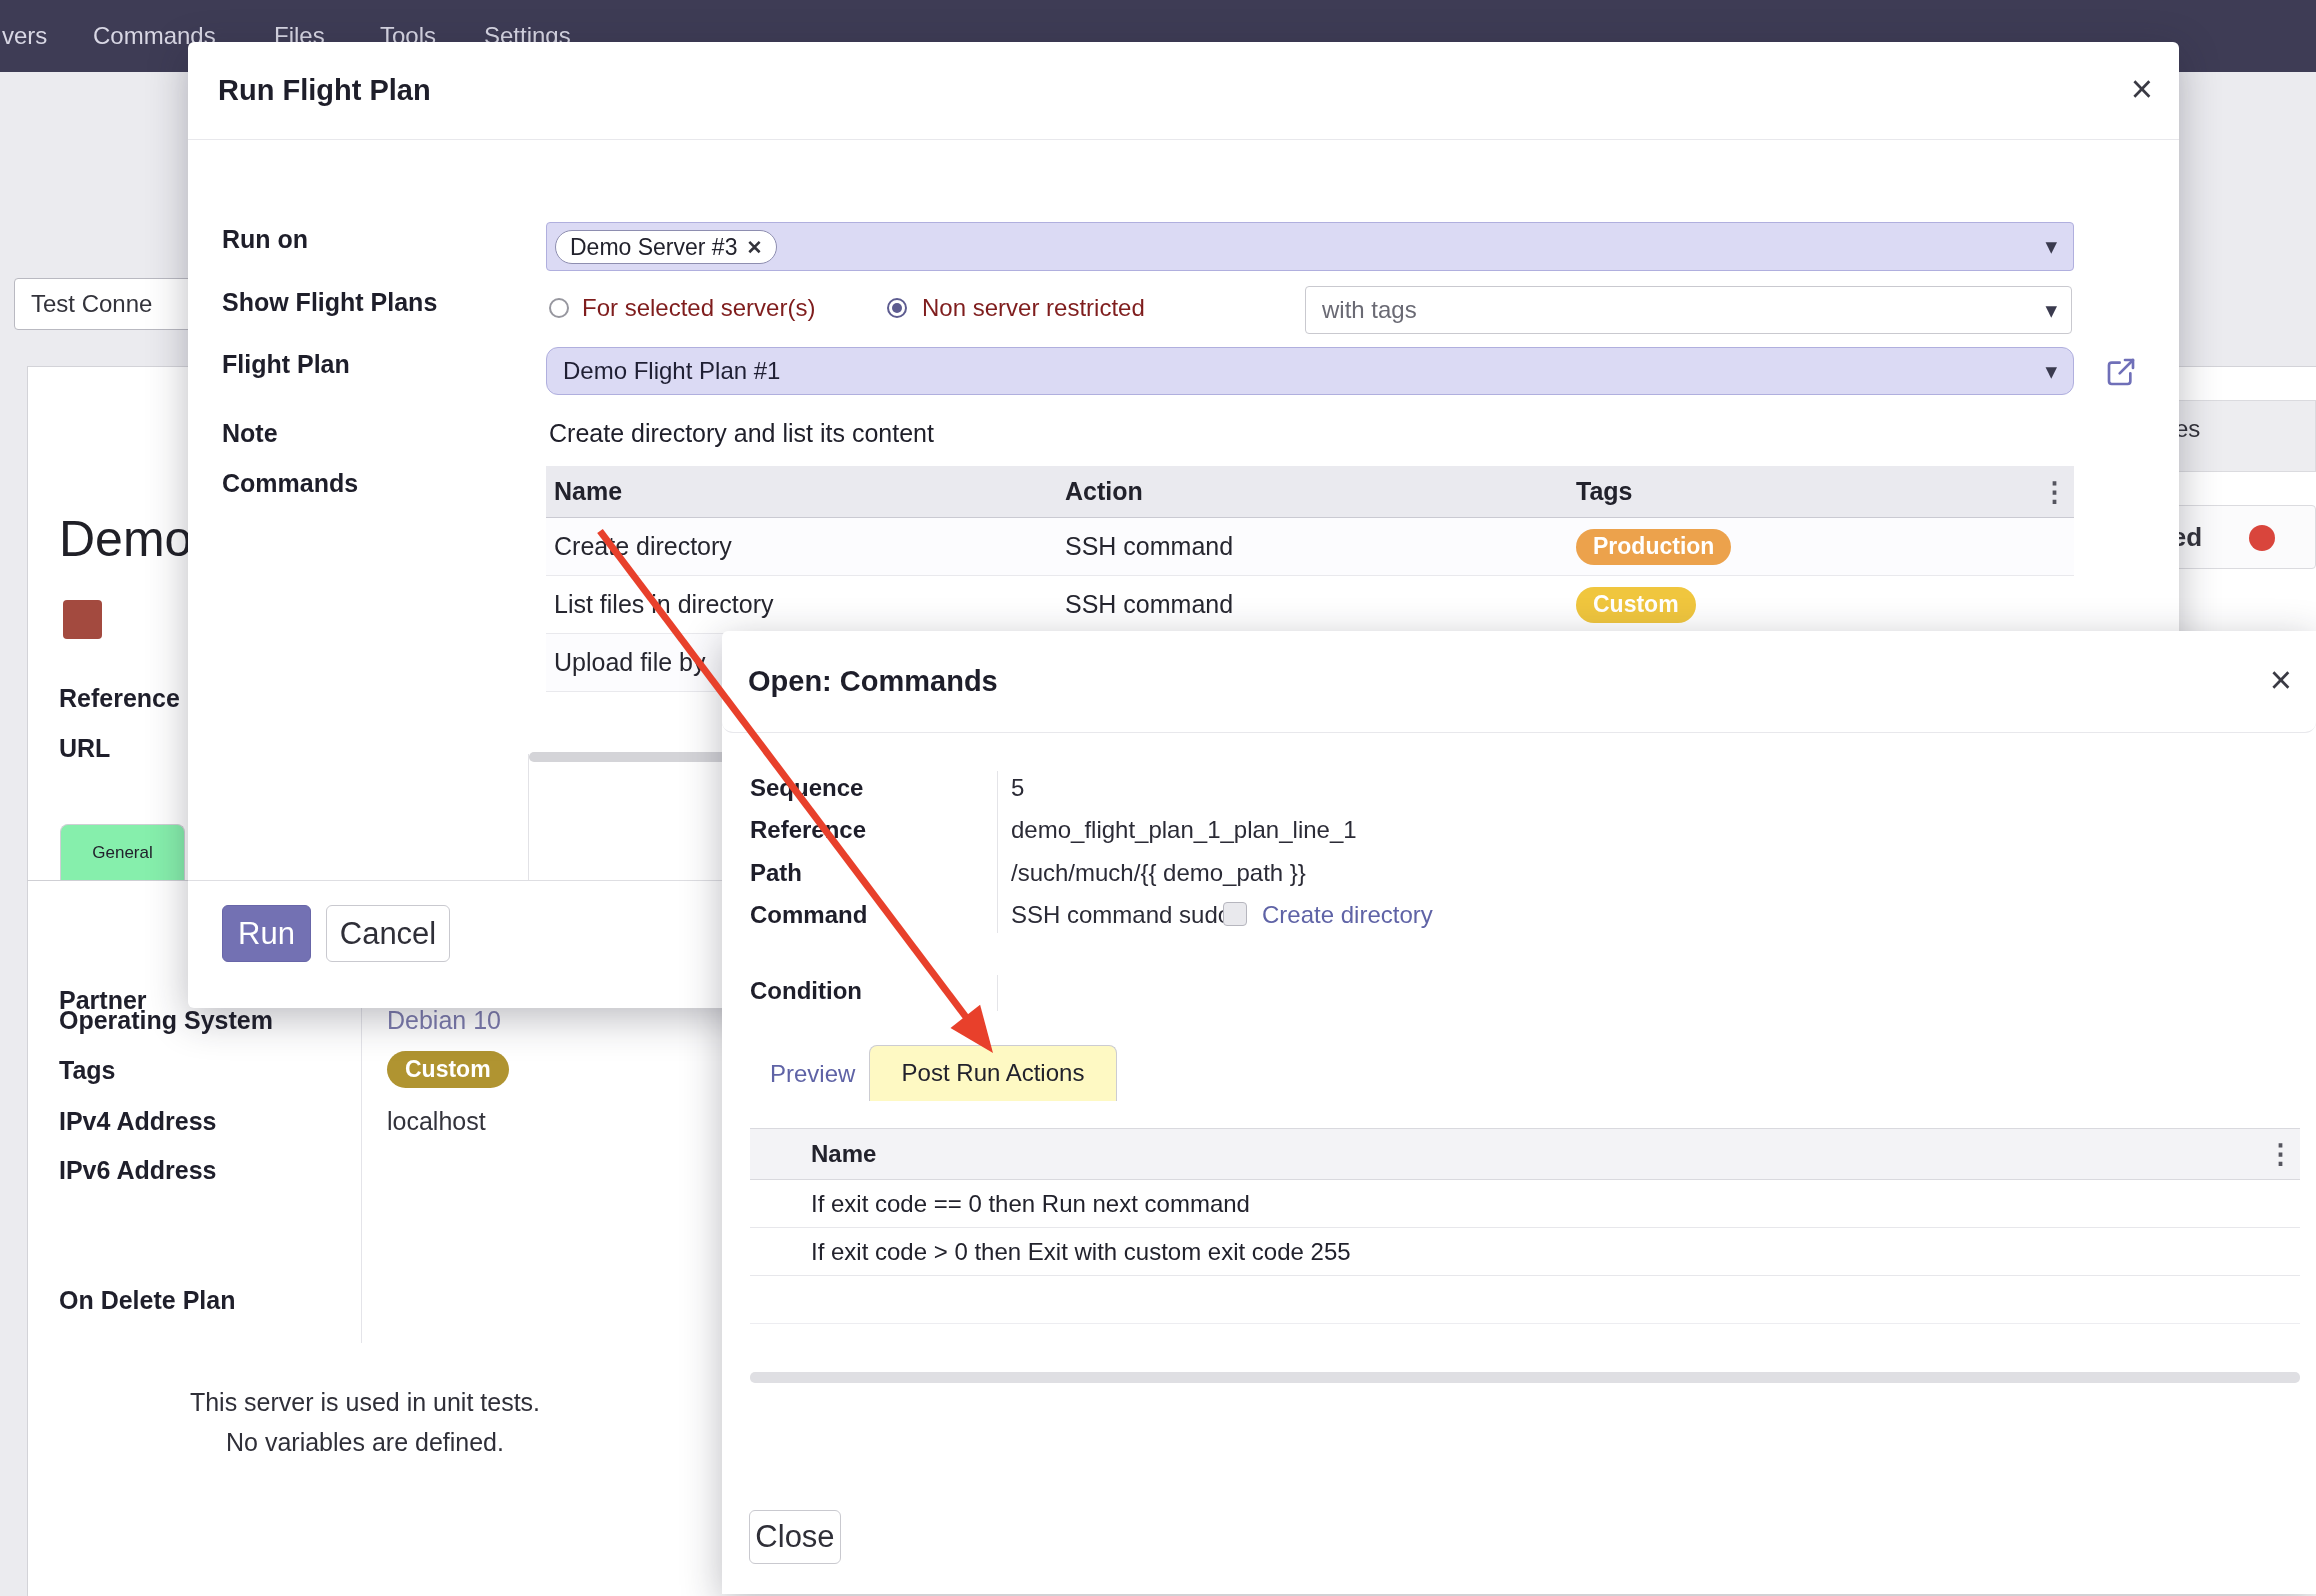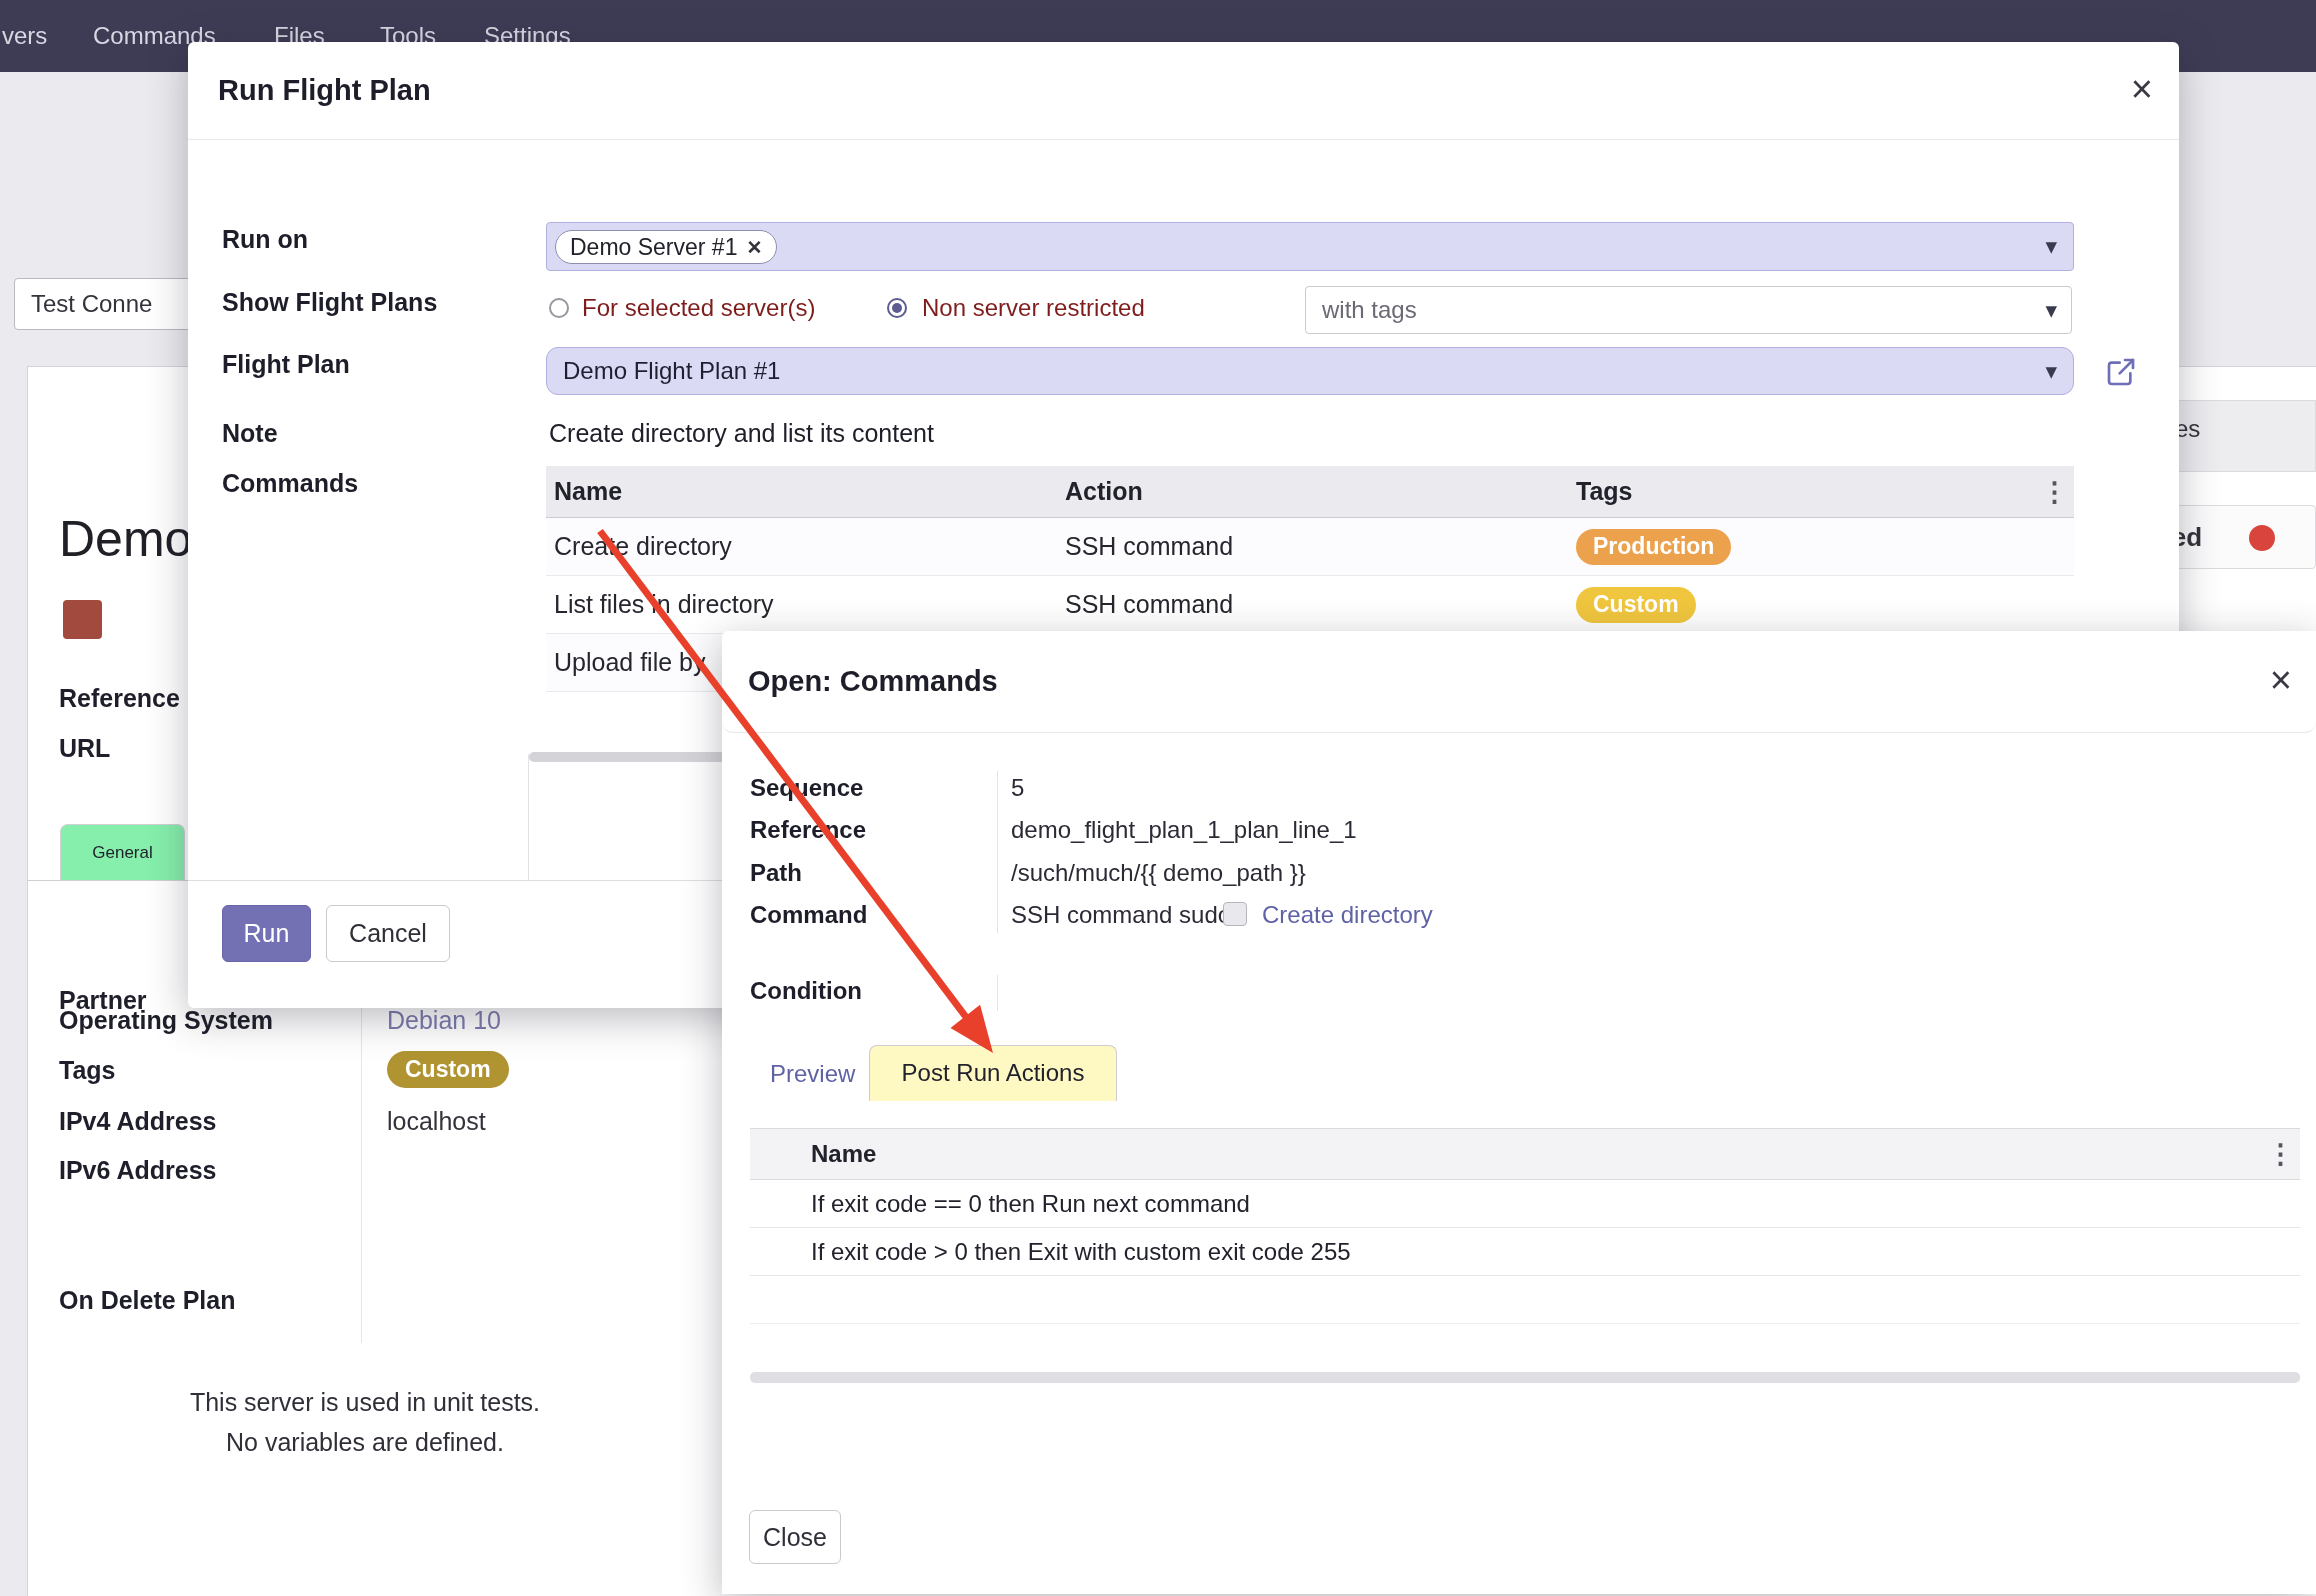--- a/index.html
+++ b/index.html
@@ -93,21 +93,21 @@
   .t1-row { position:relative; height:58px; display:flex; align-items:center; border-bottom:1px solid #E9E9ED;
            font-size:25px; color:#26262F; }
   .t1-row.odd { background:#FCFCFE; }
   .pill { height:36px; border-radius:18px; padding:0 17px; display:inline-flex; align-items:center;
            color:#fff; font-size:23px; font-weight:bold; }
   .pill-production { background:#ECA24C; }
   .pill-custom { background:#F0C63E; }
   .t1-scrollbar { position:absolute; left:341px; top:710px; width:233px; height:10px; background:#D4D4D8; border-radius:5px; }
   .m1-vline { position:absolute; left:340px; top:712px; height:126px; border-left:1px solid #E2E2E6; }
   .m1-footer-line { position:absolute; left:0; top:838px; width:100%; border-top:1px solid #DEDEE2; }
-  .btn { border-radius:6px; font-size:25px; font-family:"Liberation Sans", sans-serif; cursor:pointer;
+  .btn { border-radius:6px; font-size:31px; font-family:"Liberation Sans", sans-serif; cursor:pointer;
            display:inline-flex; align-items:center; justify-content:center; }
   .btn-run { position:absolute; left:34px; top:863px; width:89px; height:57px; background:#7371B3; color:#fff; border:1px solid #6866A8; }
   .btn-cancel { position:absolute; left:138px; top:863px; width:124px; height:57px; background:#fff; color:#2F2F38; border:1px solid #C9C9CF; }
 
   
   .modal-commands { left:722px; top:631px; width:1594px; height:963px; z-index:20; border-radius:6px 0 0 0; }
   .m2-header { position:absolute; left:0; top:0; width:100%; height:102px; border-bottom:1px solid #E8E8EC;border-radius:11px; }
   .m2-title { position:absolute; left:26px; top:0; line-height:100px; font-size:29px; font-weight:bold; color:#1E1E2A; }
   .m2-close { right:24px; top:30px; }
   .m2-label { position:absolute; left:28px; font-size:24px; font-weight:bold; color:#1E1E2A; }
@@ -194,21 +194,21 @@
     </div>
 
     <div class="m1-label m1l-runon">Run on</div>
     <div class="m1-label m1l-showfp">Show Flight Plans</div>
     <div class="m1-label m1l-fp">Flight Plan</div>
     <div class="m1-label m1l-note">Note</div>
     <div class="m1-label m1l-cmd">Commands</div>
 
     <div class="tagselect">
       <span class="chip">
-        <span>Demo Server #1</span>
+        <span>Demo Server #3</span>
         <span class="chip-x">✕</span>
       </span>
       <span class="caret ts-caret">▾</span>
     </div>
 
     <span class="radio r1"></span>
     <span class="radio-label rl1">For selected server(s)</span>
     <span class="radio radio-sel r2"></span>
     <span class="radio-label rl2">Non server restricted</span>
 

